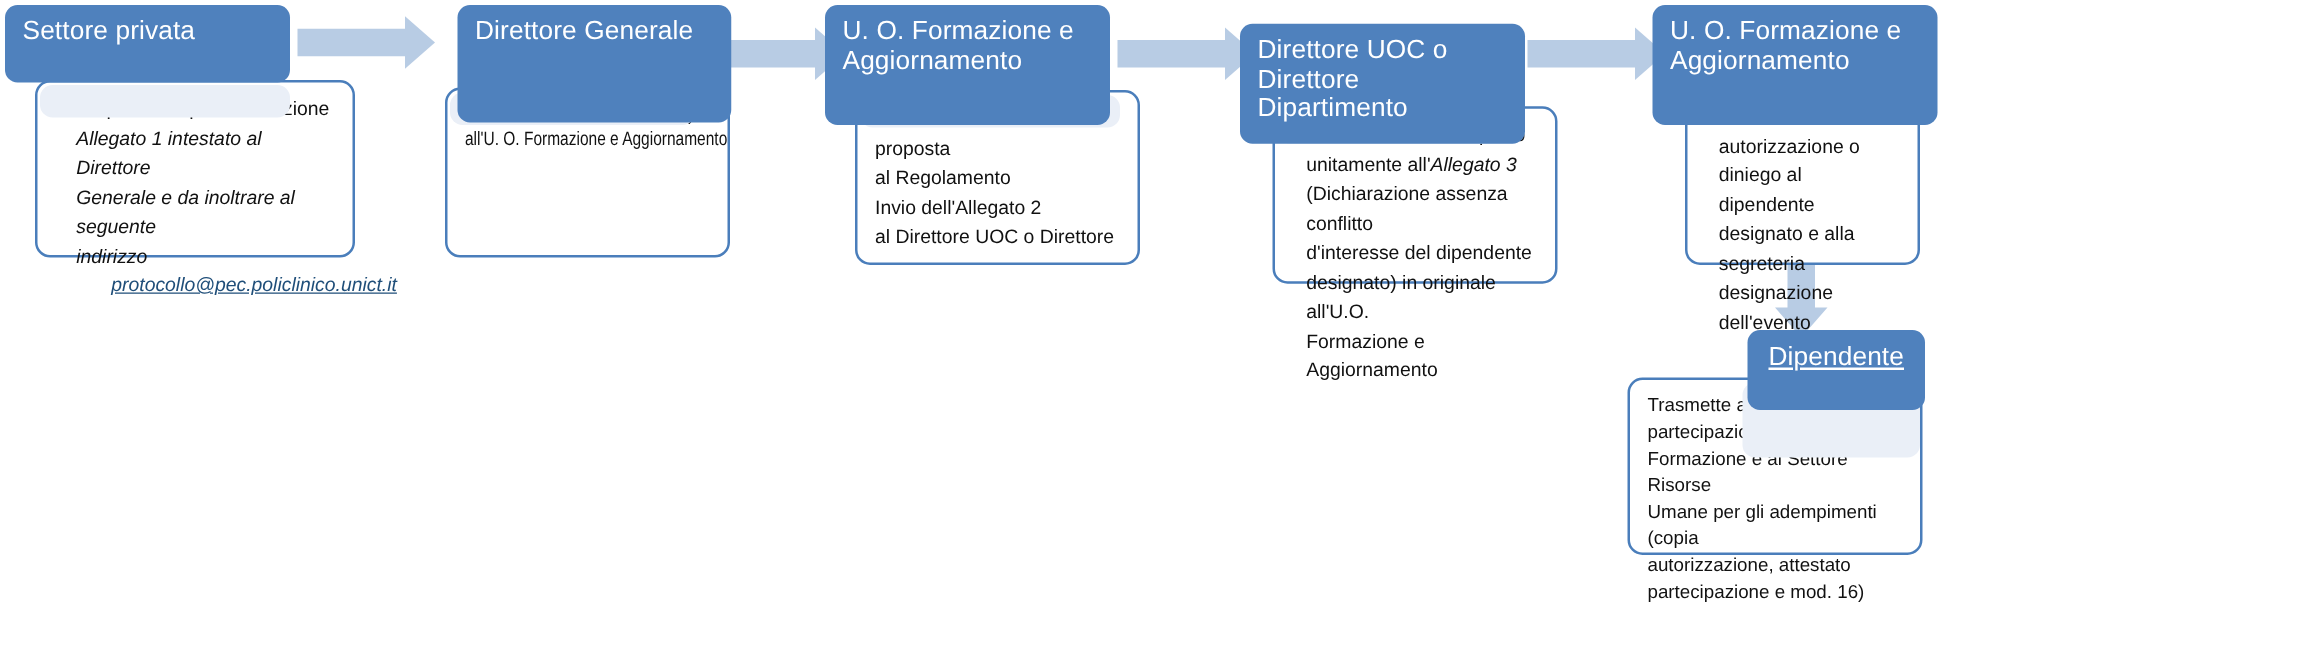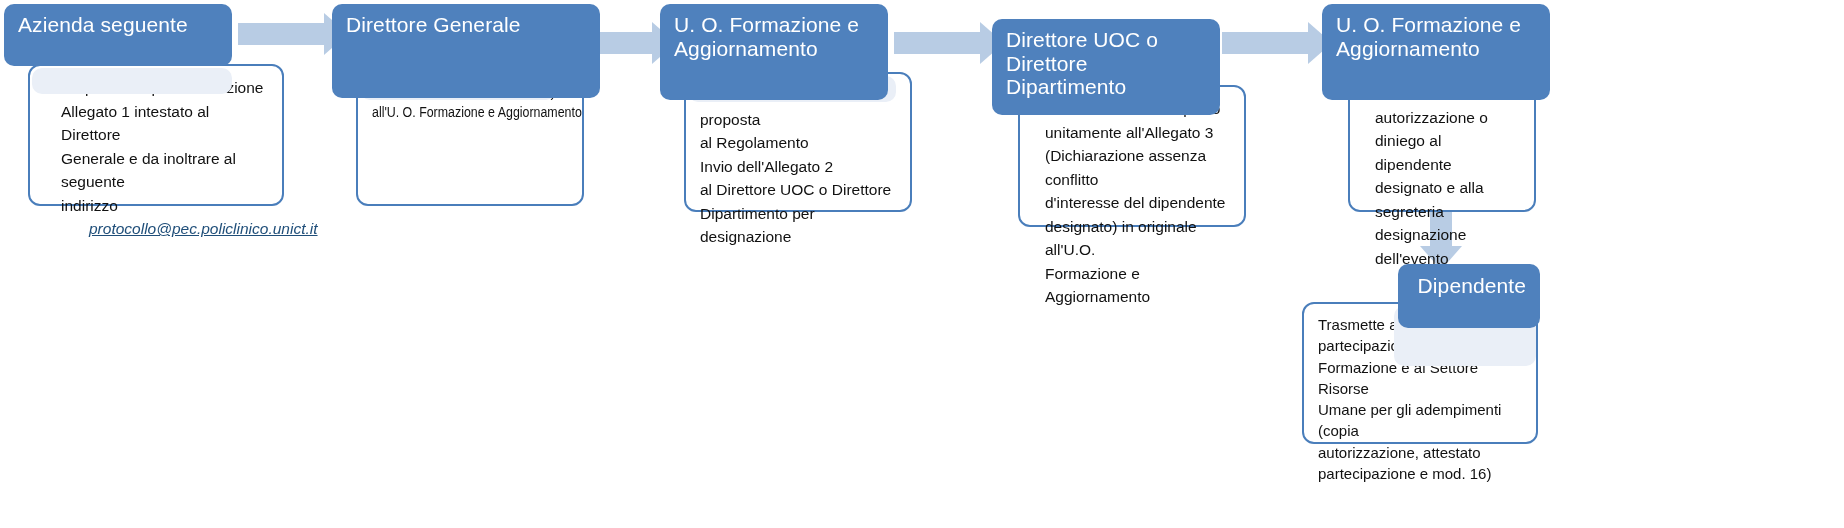--- a/index.html
+++ b/index.html
@@ -77,21 +77,21 @@
   }
   ul.bul > li:before {
     content: "\2022";
     position: absolute;
     left: -15px;
     top: -1px;
     font-size: 16px;
     color: #000;
   }
   .plain { margin: 0; padding: 0; }
-  .it { }
+  .it { font-style: italic; }
   .lnk {
     font-style: italic;
     text-decoration: underline;
     color: #1f4e79;
     margin-left: 28px;
   }
   .cond {
     font-stretch: condensed;
     transform: scaleX(0.80);
     transform-origin: left center;
@@ -148,21 +148,21 @@
     border-top: 24px solid #b8cce4;
   }
 </style>
 </head>
 <body>
 
 <div id="canvas">
 
   <div class="node" style="left:4px; top:4px; width:280px; height:200px;">
     <div class="node-header" style="width:228px; height:62px;">
-      <span>Azienda seguente</span>
+      <span>Settore privata</span>
     </div>
     <div class="node-body" style="left:24px; top:60px; width:256px; height:142px;">
       <div class="sheen" style="left:2px; top:2px; width:200px; height:26px;"></div>
       <div class="node-body-inner">
         <ul class="bul">
           <li>
             <span>Proposta di sponsorizzazione</span><br>
             <span class="it">Allegato 1 intestato al Direttore</span><br>
             <span class="it">Generale e da inoltrare al seguente</span><br>
             <span class="it">indirizzo</span><br>
@@ -172,21 +172,21 @@
       </div>
     </div>
   </div>
 
   <div class="arrow-h" style="left:238px; top:13px; width:110px; height:42px;">
     <div class="shaft" style="width:88px;"></div>
     <div class="head"></div>
   </div>
 
   <div class="node" style="left:332px; top:4px; width:252px; height:200px;">
-    <div class="node-header" style="width:268px; height:94px;">
+    <div class="node-header" style="width:219px; height:94px;margin-left:34px;">
       <span>Direttore Generale</span>
     </div>
     <div class="node-body" style="left:24px; top:66px; width:228px; height:136px;">
       <div class="sheen" style="left:2px; top:2px; width:196px; height:26px;"></div>
       <div class="node-body-inner tight">
         <p class="plain">Inoltro della proposta (All.1)</p>
         <p class="plain">
           <span class="cond">all'U. O. Formazione e Aggiornamento</span>
         </p>
       </div>
@@ -202,21 +202,20 @@
     <div class="node-header" style="width:228px; height:96px;">
       <span>U. O. Formazione e Aggiornamento</span>
     </div>
     <div class="node-body" style="left:24px; top:68px; width:228px; height:140px;">
       <div class="sheen" style="left:2px; top:2px; width:208px; height:26px;"></div>
       <div class="node-body-inner">
         <p class="plain">Verifica conformità della proposta</p>
         <p class="plain">al Regolamento</p>
         <p class="plain">Invio dell'Allegato 2</p>
         <p class="plain">al Direttore UOC o Direttore</p>
-        <p class="plain">Dipartimento per designazione</p>
       </div>
     </div>
   </div>
 
   <div class="arrow-h" style="left:894px; top:22px; width:110px; height:42px;">
     <div class="shaft" style="width:88px;"></div>
     <div class="head"></div>
   </div>
 
   <div class="node" style="left:992px; top:19px; width:254px; height:160px;">
@@ -263,21 +262,21 @@
       </div>
     </div>
   </div>
 
   <div class="arrow-v" style="left:1420px; top:212px; width:42px; height:58px;">
     <div class="shaft" style="height:36px;"></div>
     <div class="head"></div>
   </div>
 
   <div class="node" style="left:1302px; top:264px; width:240px; height:180px;">
-    <div class="node-header" style="left:96px; top:0; width:142px; height:64px; text-align:right; padding-top:10px;">
+    <div class="node-header" style="left:96px; top:0; width:142px; height:64px; text-align:center; padding-top:10px;text-decoration:underline;">
       <span>Dipendente</span>
     </div>
     <div class="node-body" style="left:0px; top:38px; width:236px; height:142px;">
       <div class="sheen" style="left:90px; top:2px; width:142px; height:60px;"></div>
       <div class="node-body-inner tight" style="font-size:15px; line-height:1.42;">
         <p class="plain">Trasmette attestato di</p>
         <p class="plain">partecipazione all'Ufficio</p>
         <p class="plain">Formazione e al Settore Risorse</p>
         <p class="plain">Umane per gli adempimenti (copia</p>
         <p class="plain">autorizzazione, attestato</p>

